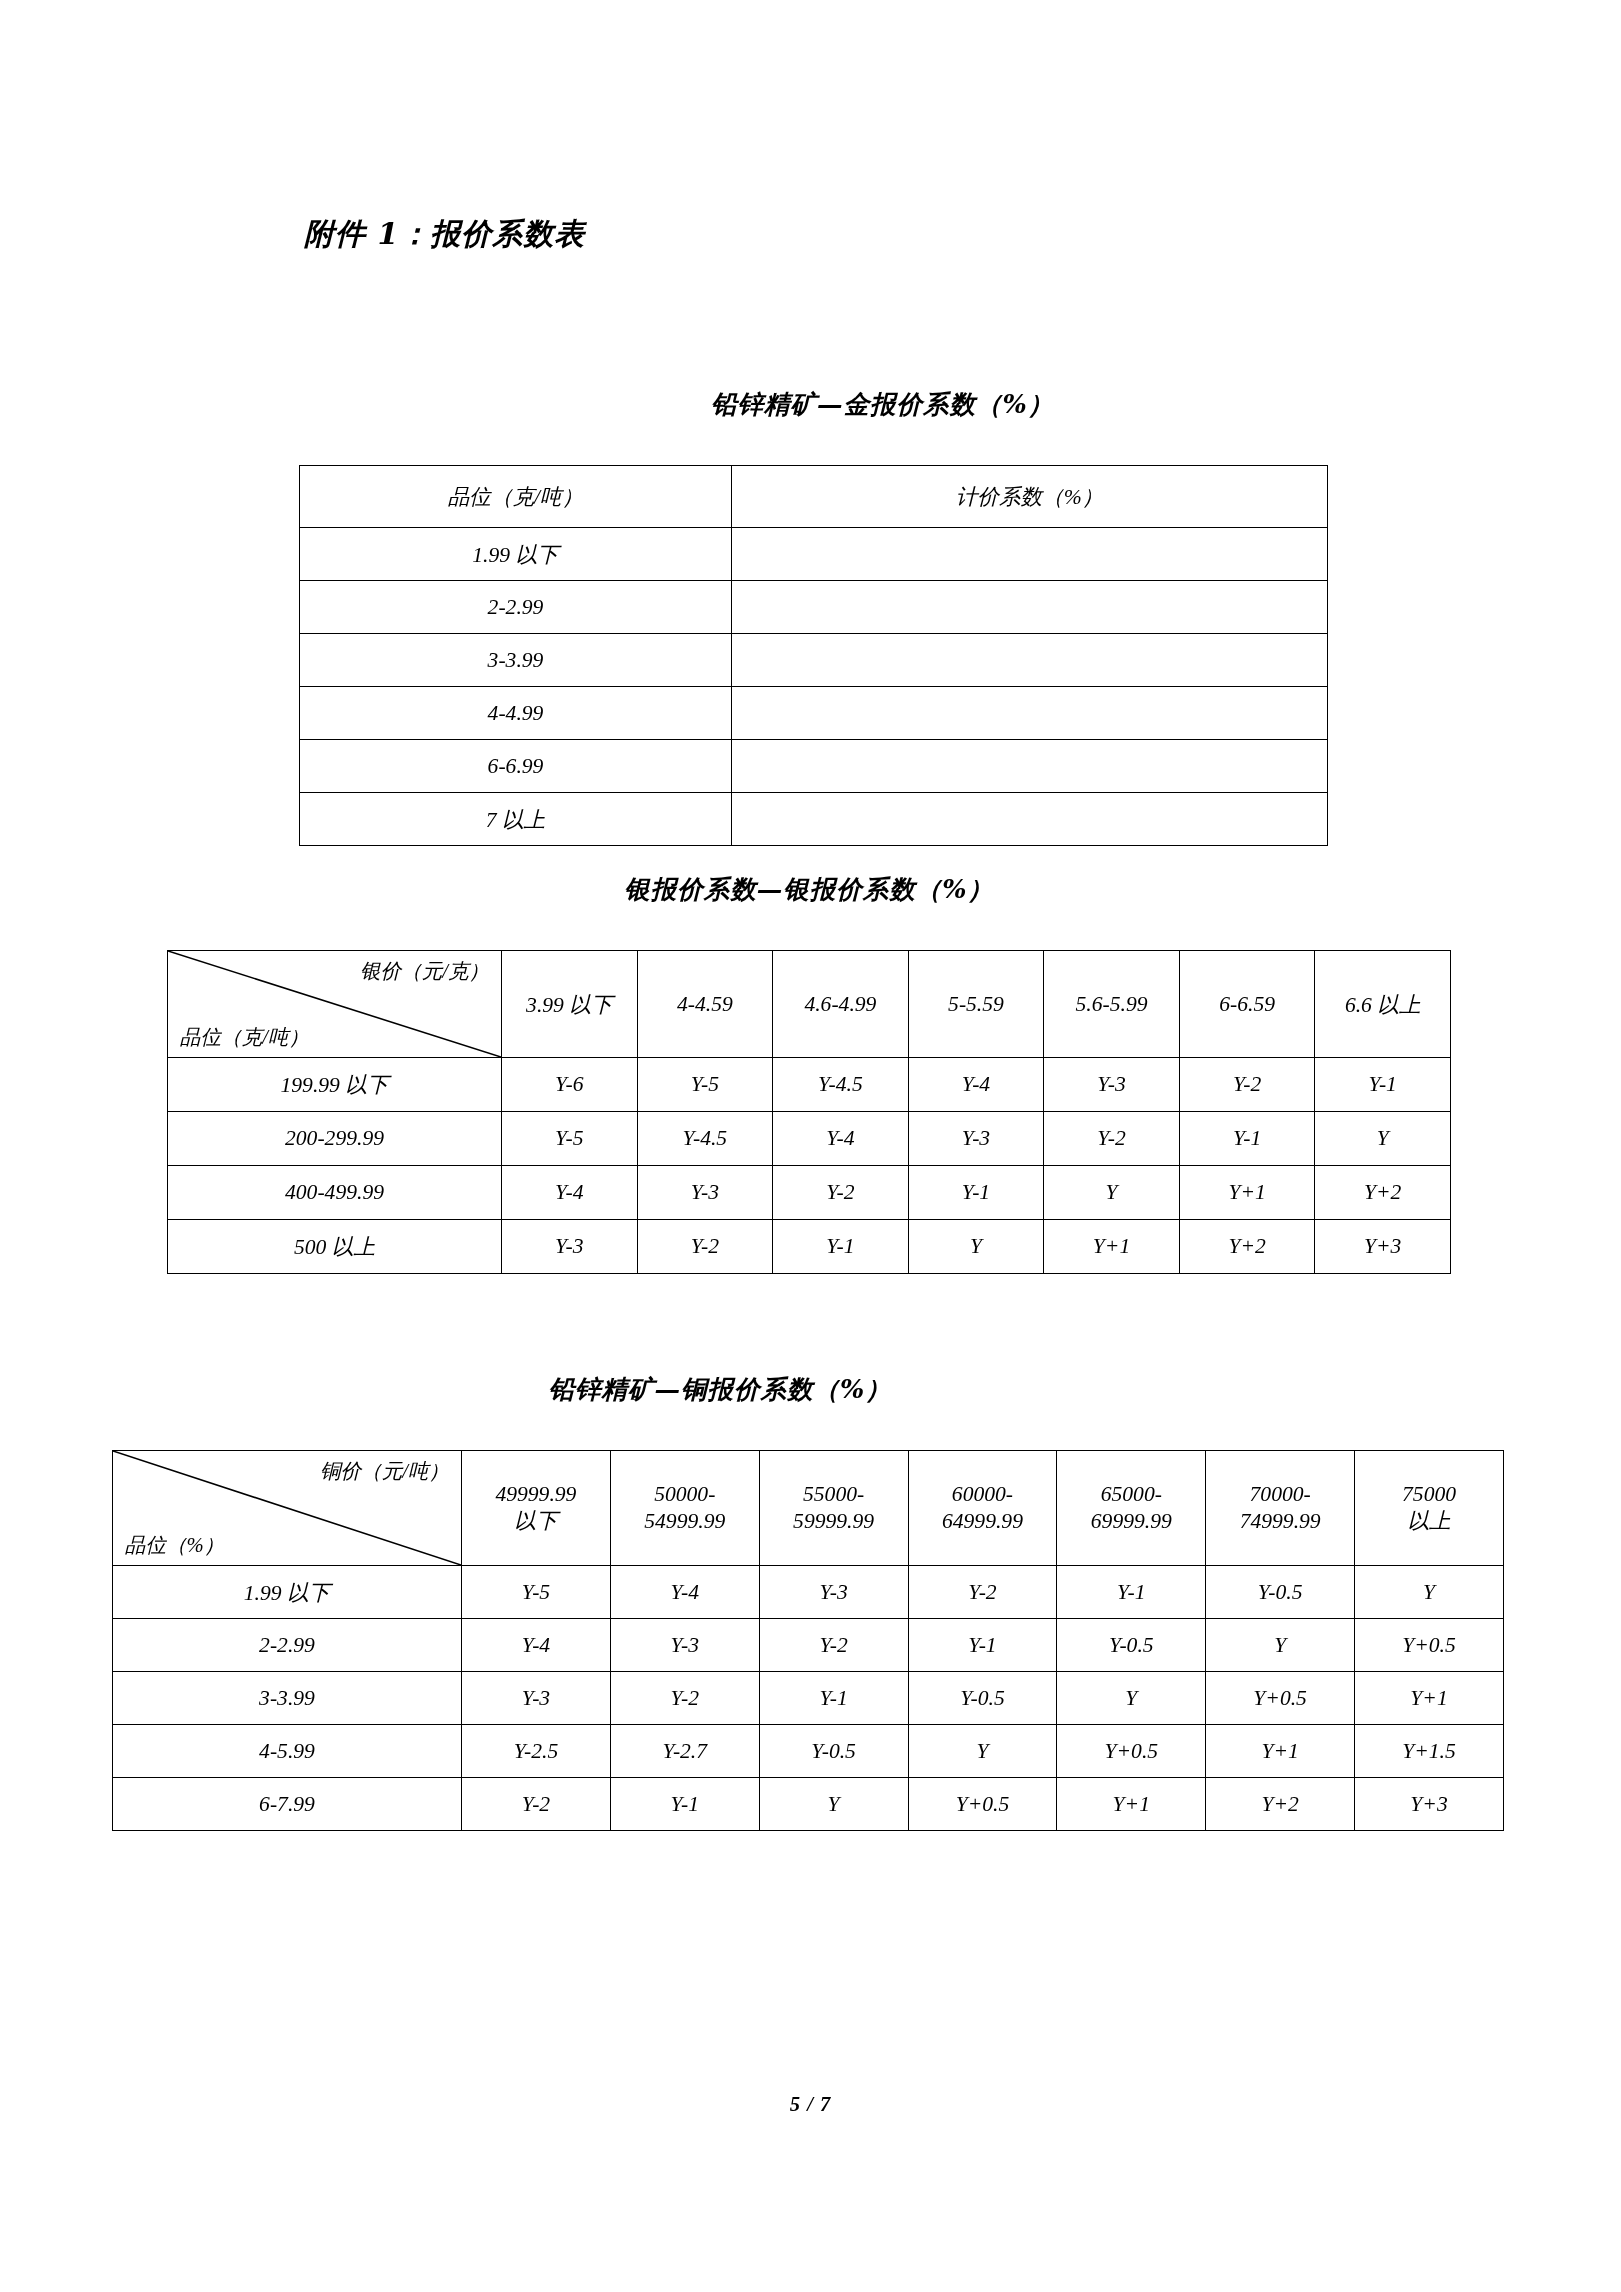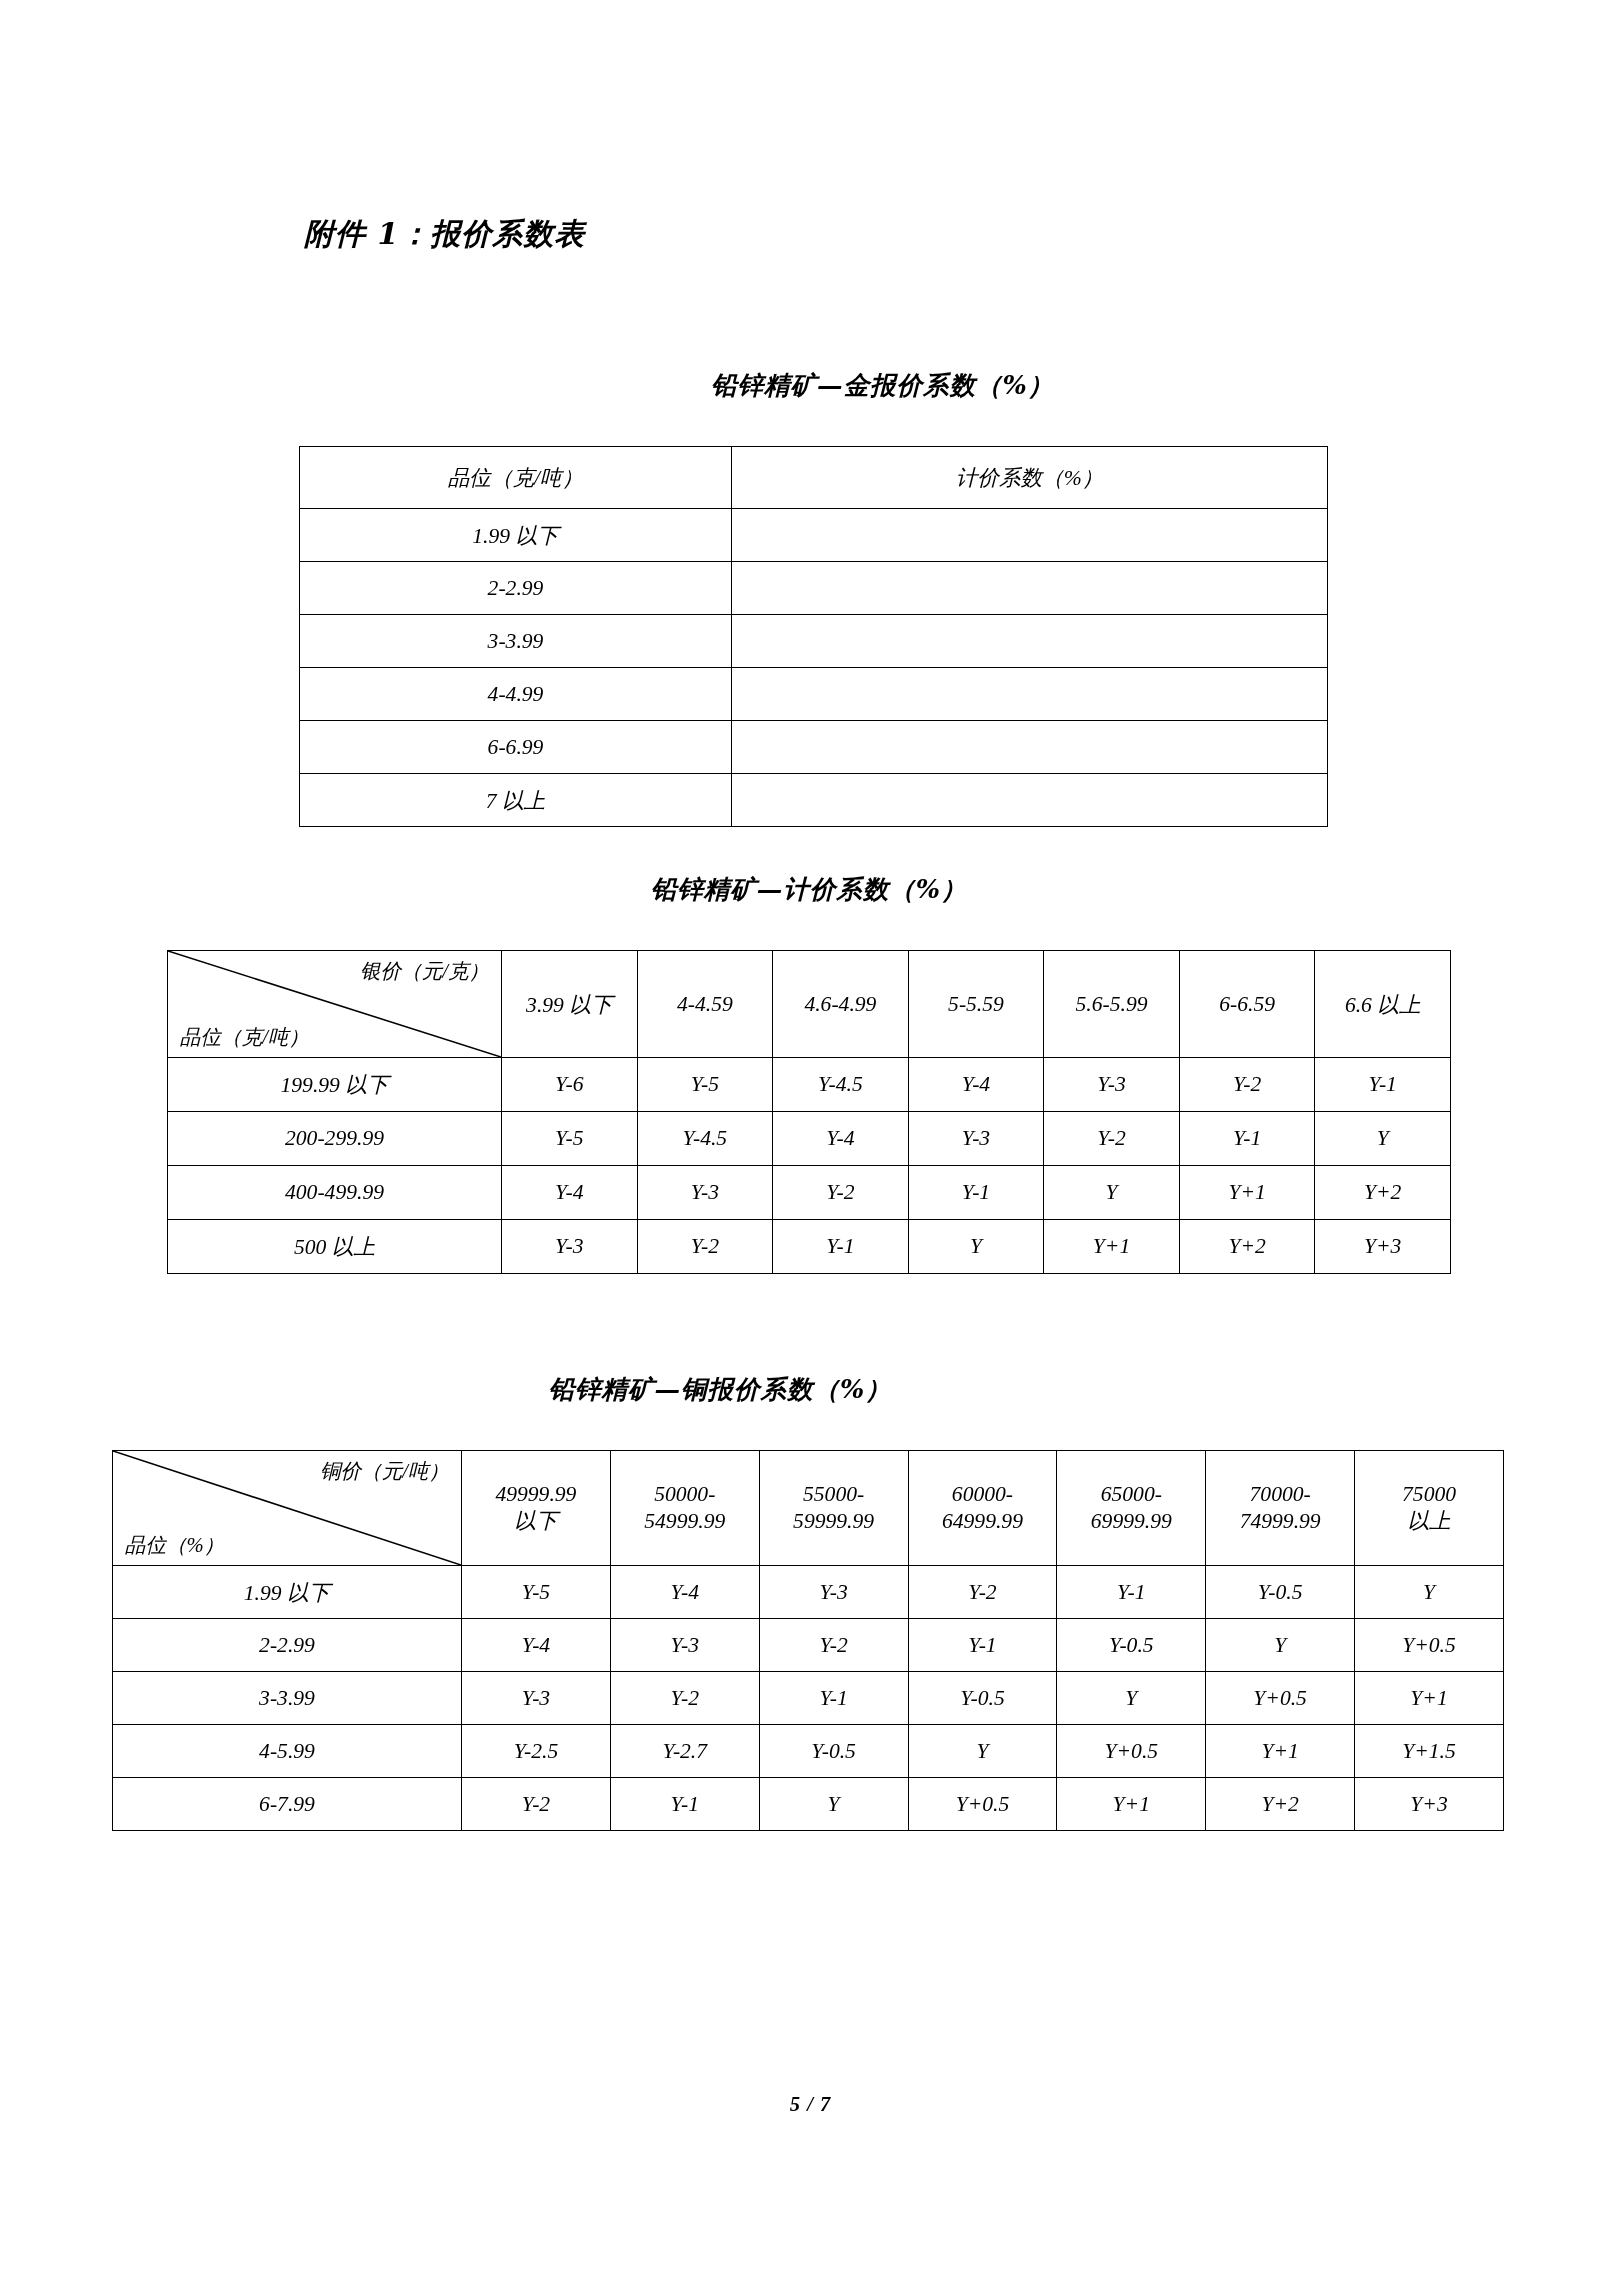--- a/index.html
+++ b/index.html
@@ -45,21 +45,21 @@
     vertical-align: middle;
     font-family: "Liberation Serif", serif;
     font-size: 21.6px;
     font-weight: normal;
     padding: 0;
   }
   
   #gold-table-wrap {
     position: absolute;
     left: 299px;
-    top: 368px;
+    top: 387px;
     width: 1167px;
   }
   #gold-table {
     width: 1029px;
     margin-top: 43px;
   }
   #gold-table td { height: 52px; }
   #gold-table .head td { height: 61px; }
   #gold-table td.c1 { width: 431px; }
   
@@ -172,21 +172,21 @@
         </tr>
         <tr>
           <td class="c1">7 以上</td>
           <td></td>
         </tr>
       </tbody>
     </table>
   </div>
 
   <div id="silver-table-wrap">
-    <div class="section-title">铅锌精矿—计价系数（%）</div>
+    <div class="section-title">银报价系数—银报价系数（%）</div>
     <table class="tbl" id="silver-table">
       <tbody>
         <tr>
           <td class="corner">
             <div class="corner-inner">
               <svg class="corner-line" viewBox="0 0 340 108" preserveAspectRatio="none">
                 <line x1="0" y1="0" x2="340" y2="108" stroke="#000" stroke-width="1.6"></line>
               </svg>
               <span class="corner-top">银价（元/克）</span>
               <span class="corner-bottom">品位（克/吨）</span>

